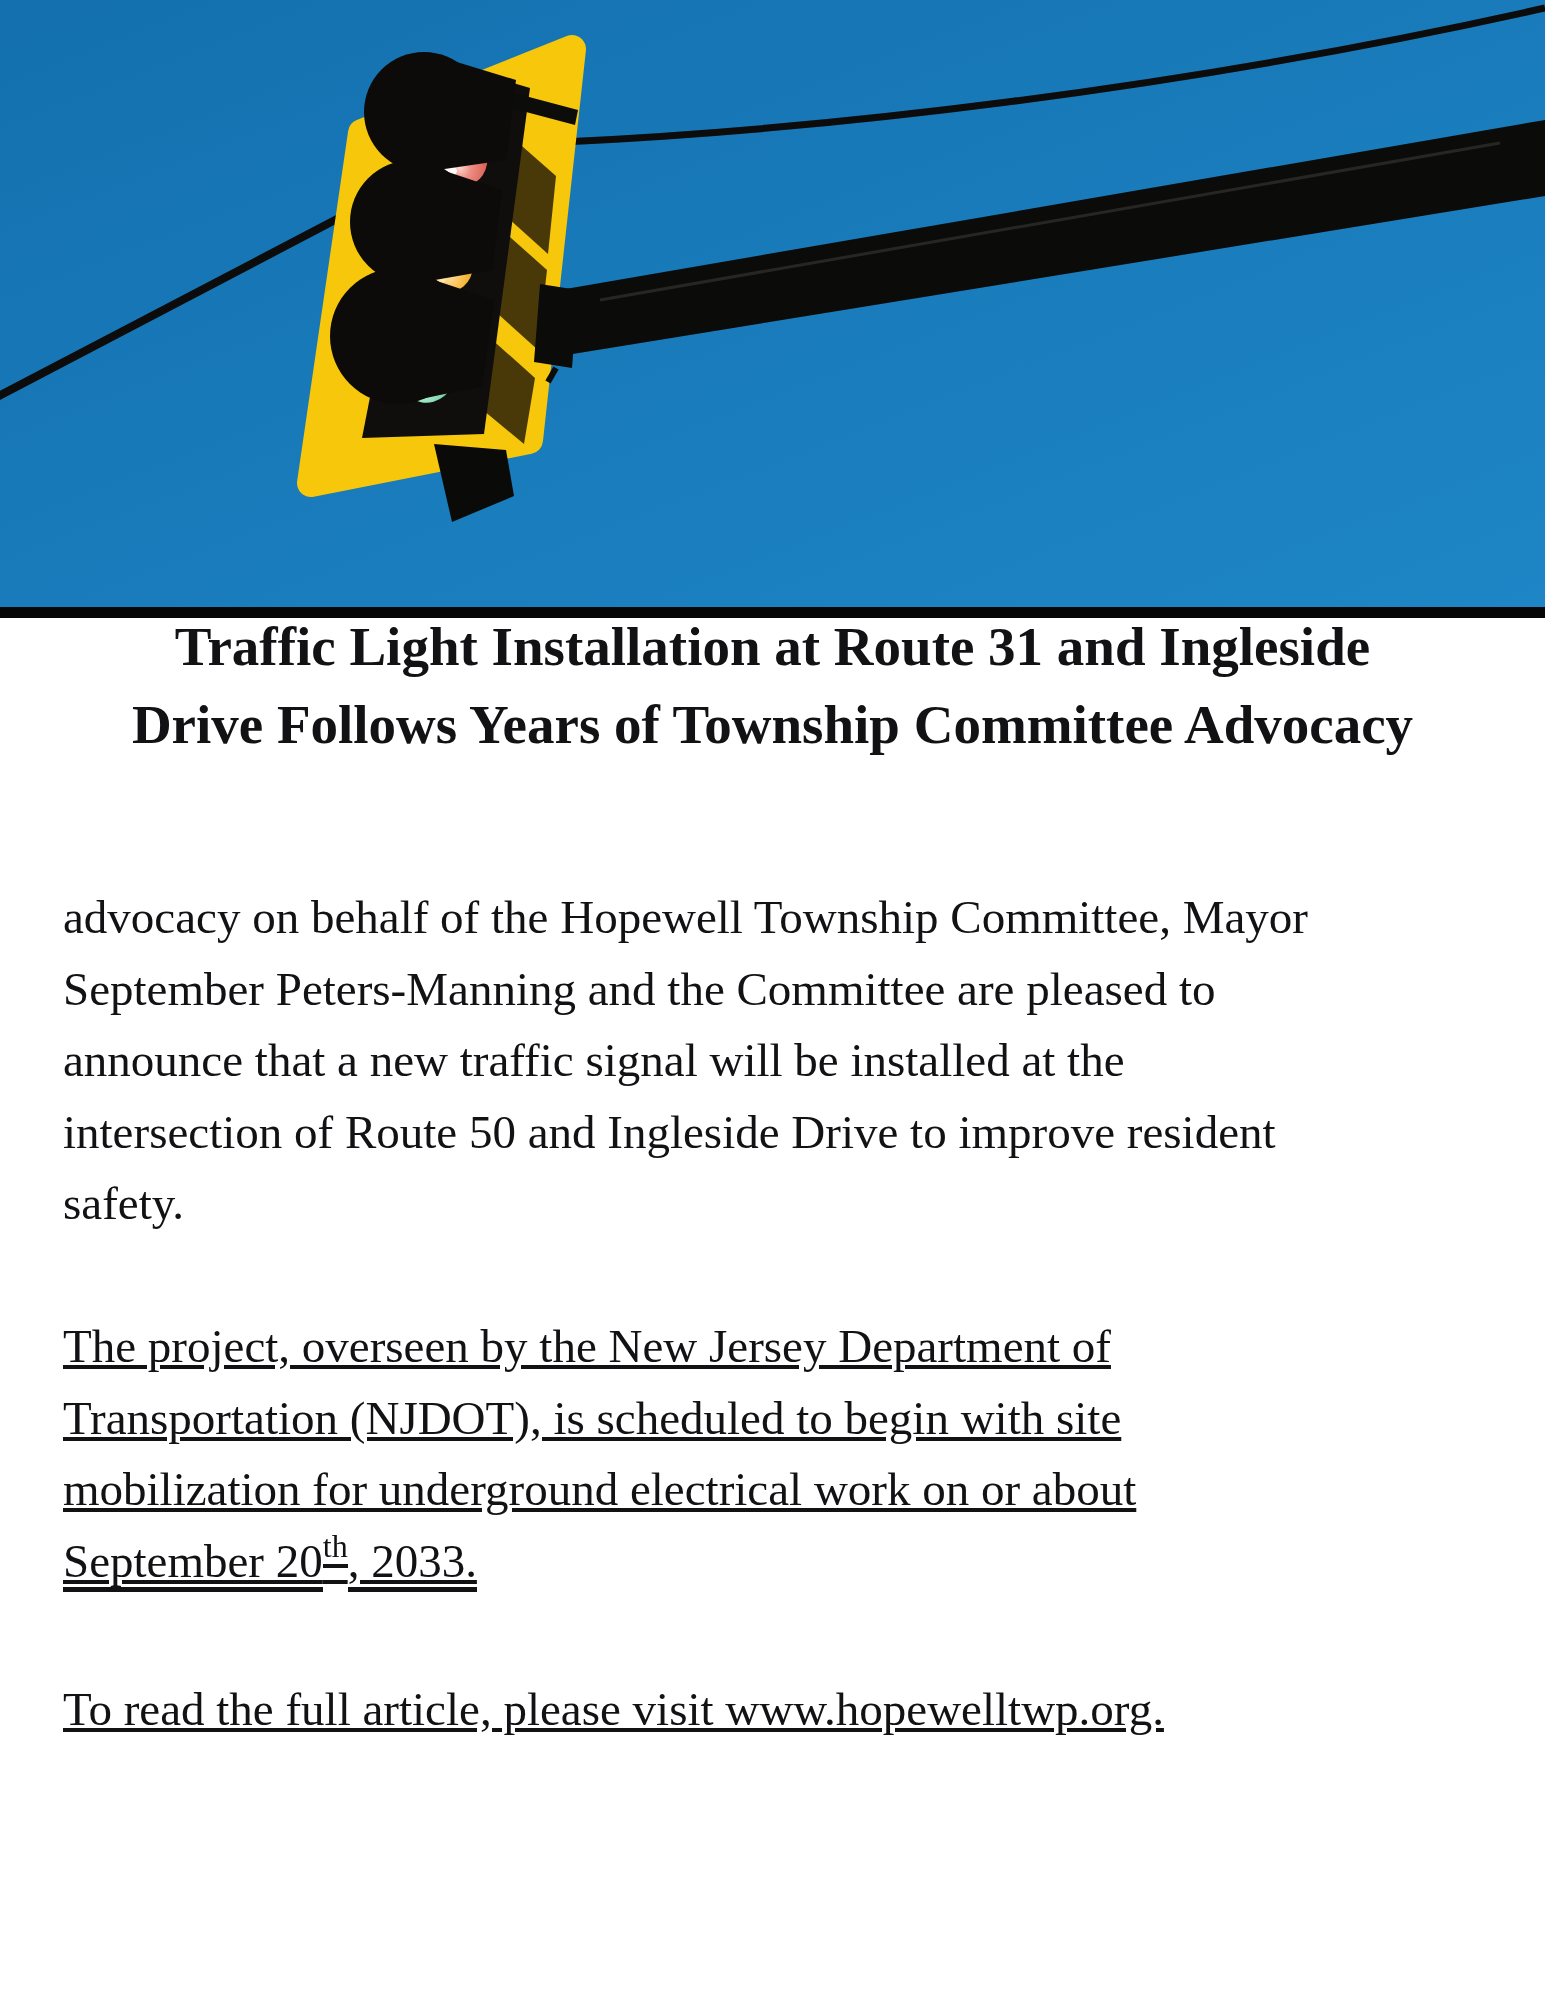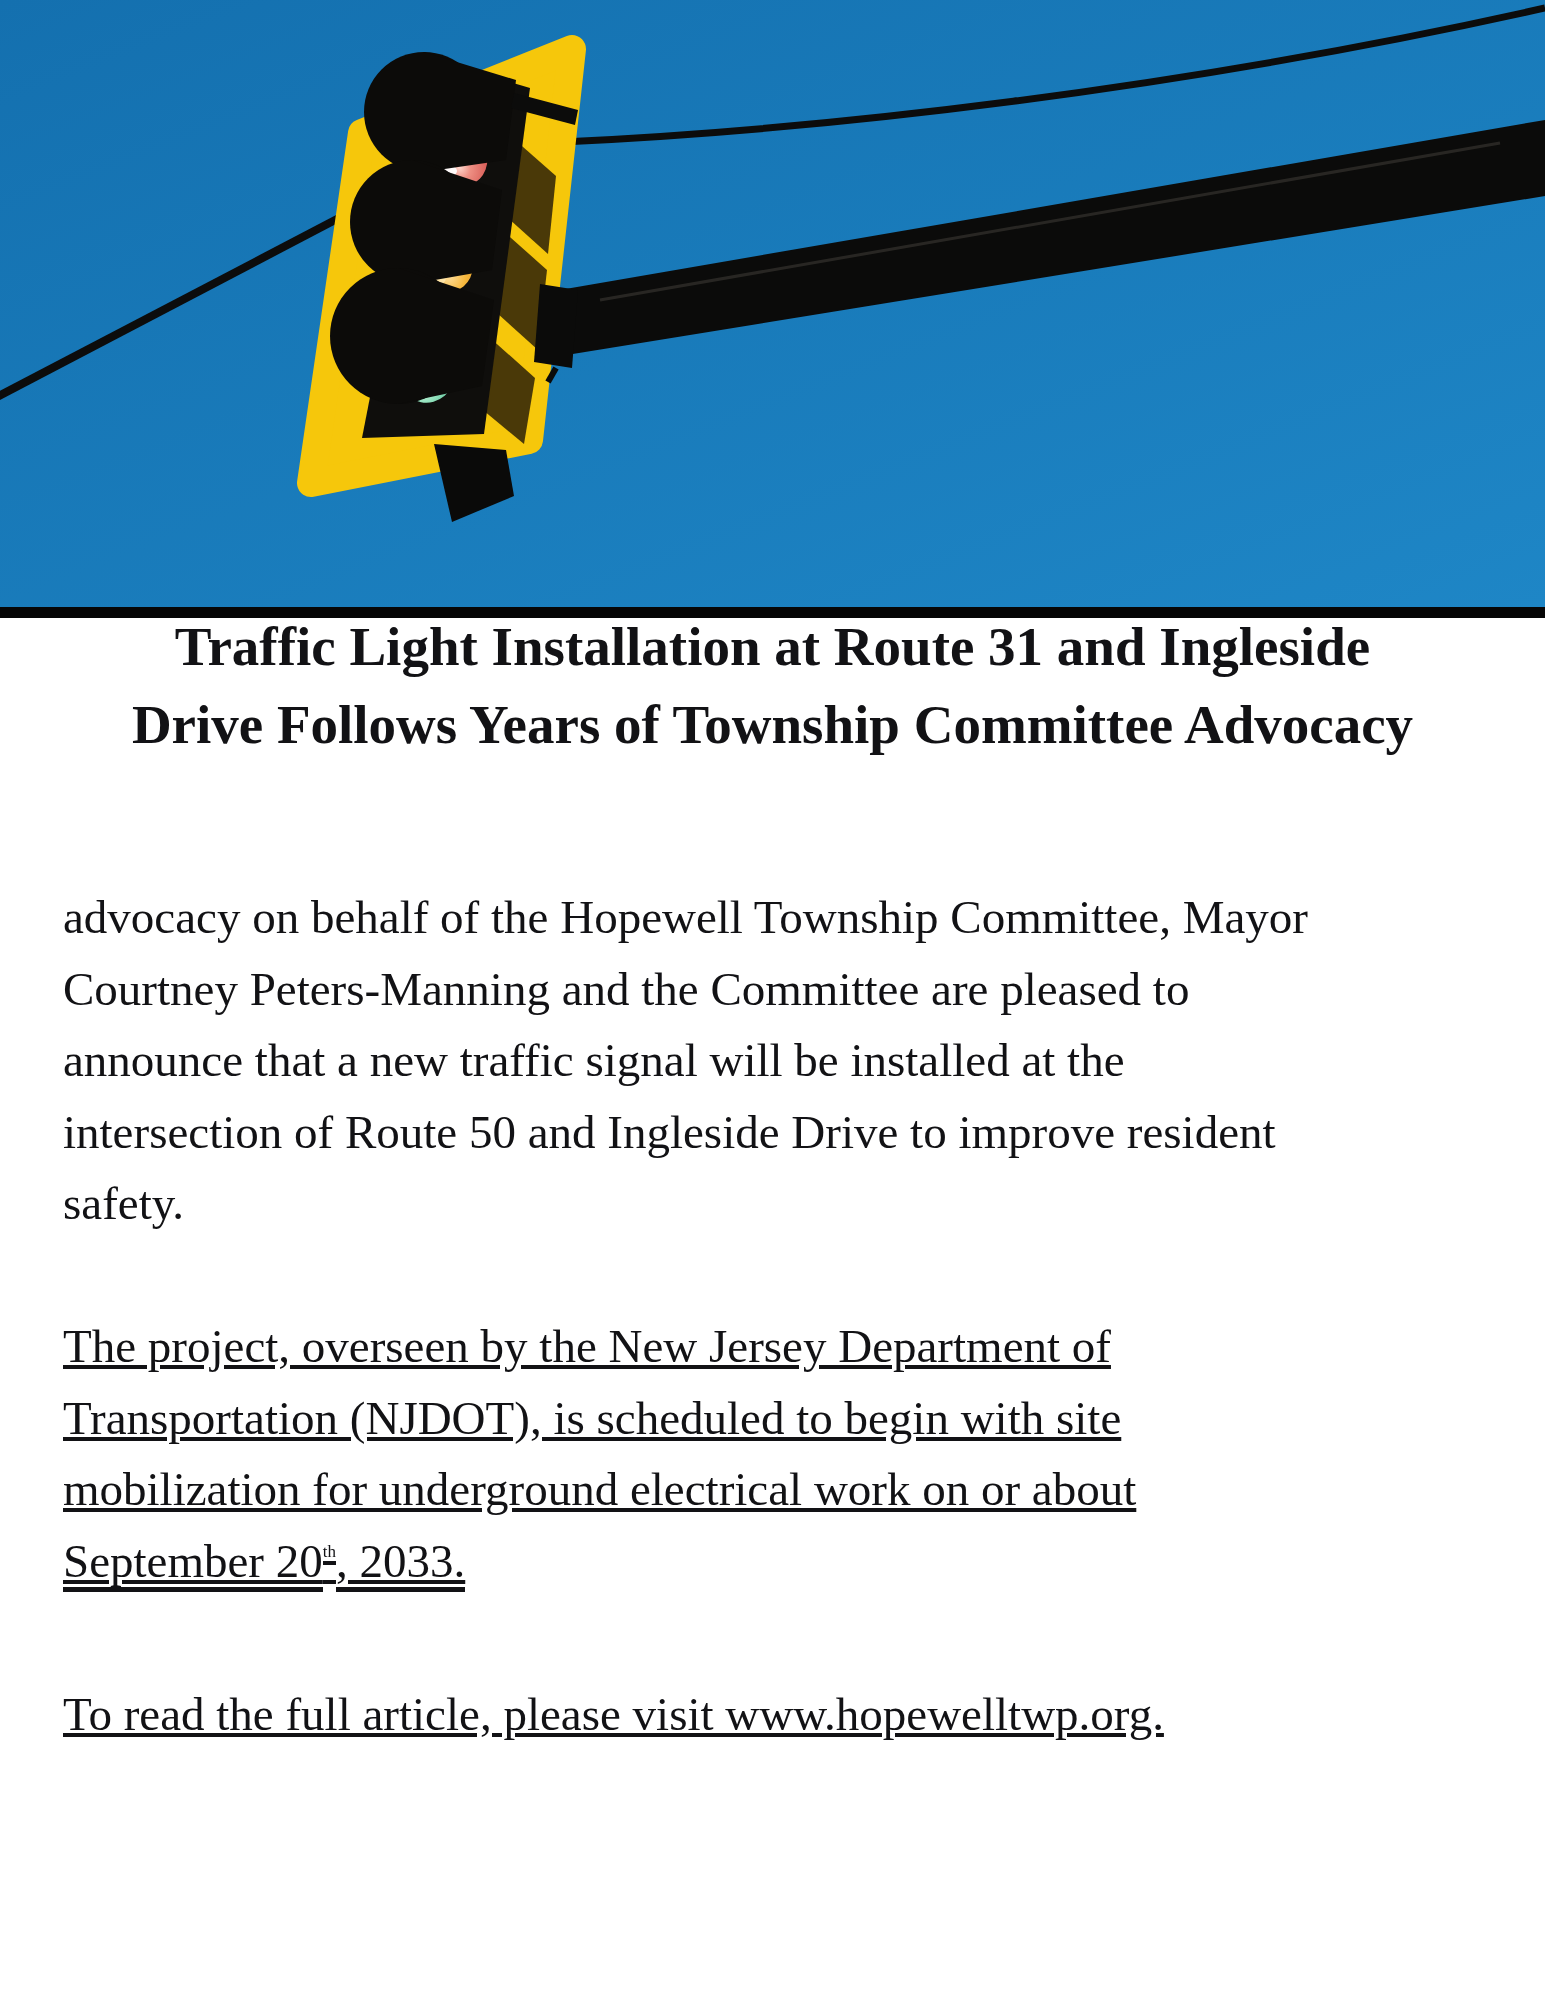--- a/index.html
+++ b/index.html
@@ -20,21 +20,21 @@
   }
   .content {
     position: absolute; top: 882px; left: 63px; width: 1422px;
     font-size: 47px; line-height: 71.5px;
   }
   .para + .para { margin-top: 71.5px; text-decoration: underline; }
   .line { white-space: nowrap; }
   .lead { font-weight: bold; }
   .u { border-bottom: 5px solid currentColor; }
   .sup {
-    font-size: 17px; position: relative; top: -20px;
+    font-size: 32px; position: relative; top: -20px;
     border-bottom: 4px solid currentColor;
   }
 </style>
 </head>
 <body>
 
 <div class="photo">
   <svg width="1545" height="618" viewBox="0 0 1545 618" xmlns="http://www.w3.org/2000/svg">
     <defs>
       <linearGradient id="sky" x1="0" y1="0" x2="1" y2="1">
@@ -105,21 +105,21 @@
 
 <div class="headline">
   <div class="line">Traffic Light Installation at Route 31 and Ingleside</div>
   <div class="line">Drive Follows Years of Township Committee Advocacy</div>
 </div>
 
 <div class="content">
 
   <div class="para">
     <div class="line">advocacy on behalf of the Hopewell Township Committee, Mayor</div>
-    <div class="line">Courtney Peters-Manning and the Committee are pleased to</div>
+    <div class="line">September Peters-Manning and the Committee are pleased to</div>
     <div class="line">announce that a new traffic signal will be installed at the</div>
     <div class="line">intersection of Route 50 and Ingleside Drive to improve resident</div>
     <div class="line">safety.</div>
   </div>
 
   <div class="para">
     <div class="line">The project, overseen by the New Jersey Department of</div>
     <div class="line">Transportation (NJDOT), is scheduled to begin with site</div>
     <div class="line">mobilization for underground electrical work on or about</div>
     <div class="line">

